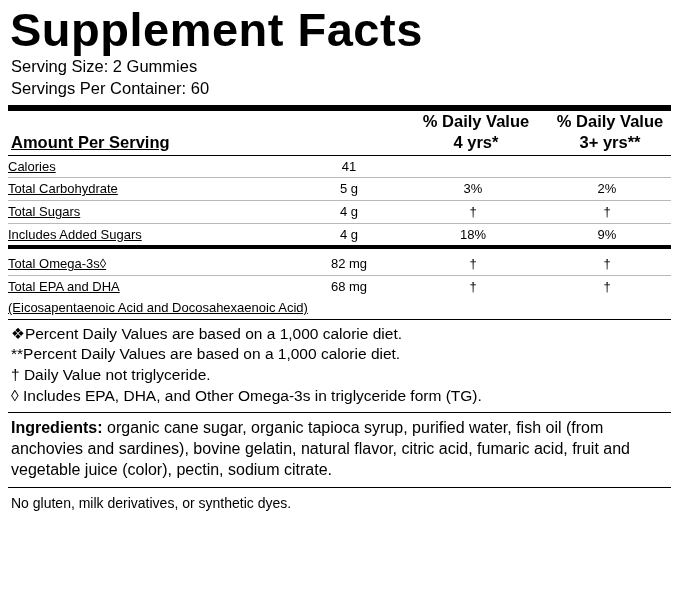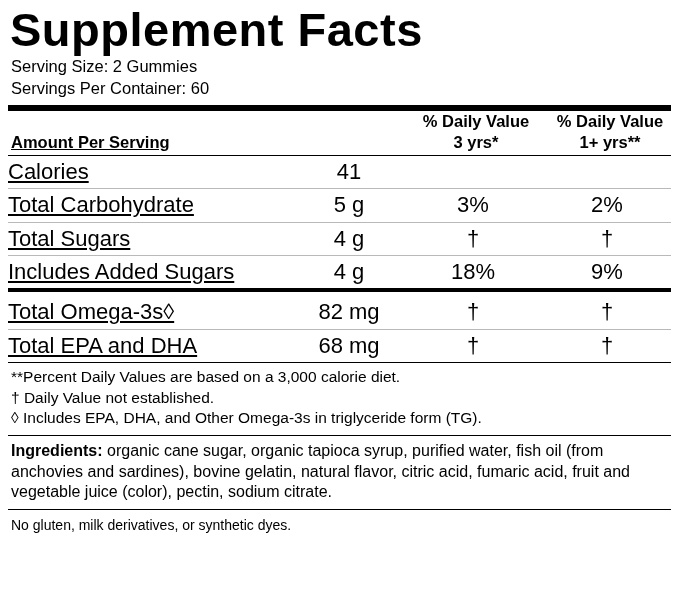--- a/index.html
+++ b/index.html
@@ -51,21 +51,21 @@
     margin: 0;
   }
   table {
     width: 100%;
     border-collapse: collapse;
     table-layout: fixed;
   }
   td, th {
     padding: 0;
     vertical-align: bottom;
-    font-size: 22px;
+    font-size: 13px;
     text-align: left;
   }
   .col-name  { width: 287px; text-decoration: underline; }
   .col-amt   { width: 108px; text-align: center; }
   .col-dv1   { width: 140px; text-align: center; }
   .col-dv2   { width: 128px; text-align: center; }
 
   .hdr-row td {
     font-size: 16.5px;
     line-height: 1.22;
@@ -122,25 +122,25 @@
 
   <div class="rule-thick"></div>
 
   <table>
     <tbody>
         <tr class="hdr-row">
       <td class="col-name hdr-amount">Amount Per Serving</td>
       <td class="col-amt"></td>
       <td class="col-dv1 hdr-dv">
         <div>% Daily Value</div>
-        <div>3 yrs*</div>
+        <div>4 yrs*</div>
       </td>
       <td class="col-dv2 hdr-dv">
         <div>% Daily Value</div>
-        <div>1+ yrs**</div>
+        <div>3+ yrs**</div>
       </td>
     </tr>
   </tbody>
     </table>
 
   <div class="rule-thin"></div>
 
   <table>
     <tbody>
         <tr class="data-row">
@@ -204,28 +204,32 @@
   <div class="rule-hair"></div>
 
   <table>
     <tbody>
         <tr class="data-row">
       <td class="col-name nm-1">Total EPA and DHA</td>
       <td class="col-amt">68 mg</td>
       <td class="col-dv1">†</td>
       <td class="col-dv2">†</td>
     </tr>
+    <tr class="data-row">
+      <td class="col-name nm-sub" colspan="4">(Eicosapentaenoic Acid and Docosahexaenoic Acid)</td>
+    </tr>
   </tbody>
     </table>
 
   <div class="rule-thin"></div>
 
   <div class="notes">
-    <div>**Percent Daily Values are based on a 3,000 calorie diet.</div>
-    <div>† Daily Value not established.</div>
+    <div>❖Percent Daily Values are based on a 1,000 calorie diet.</div>
+    <div>**Percent Daily Values are based on a 1,000 calorie diet.</div>
+    <div>† Daily Value not triglyceride.</div>
     <div>◊ Includes EPA, DHA, and Other Omega-3s in triglyceride form (TG).</div>
   </div>
 
   <div class="rule-thin" style="margin-top:6px;"></div>
 
   <div class="ingredients">
     <b>Ingredients:</b><span> organic cane sugar, organic tapioca syrup, purified water, fish oil (from anchovies and sardines), bovine gelatin, natural flavor, citric acid, fumaric acid, fruit and vegetable juice (color), pectin, sodium citrate.</span>
   </div>
 
   <div class="rule-thin" style="margin-top:6px;"></div>

